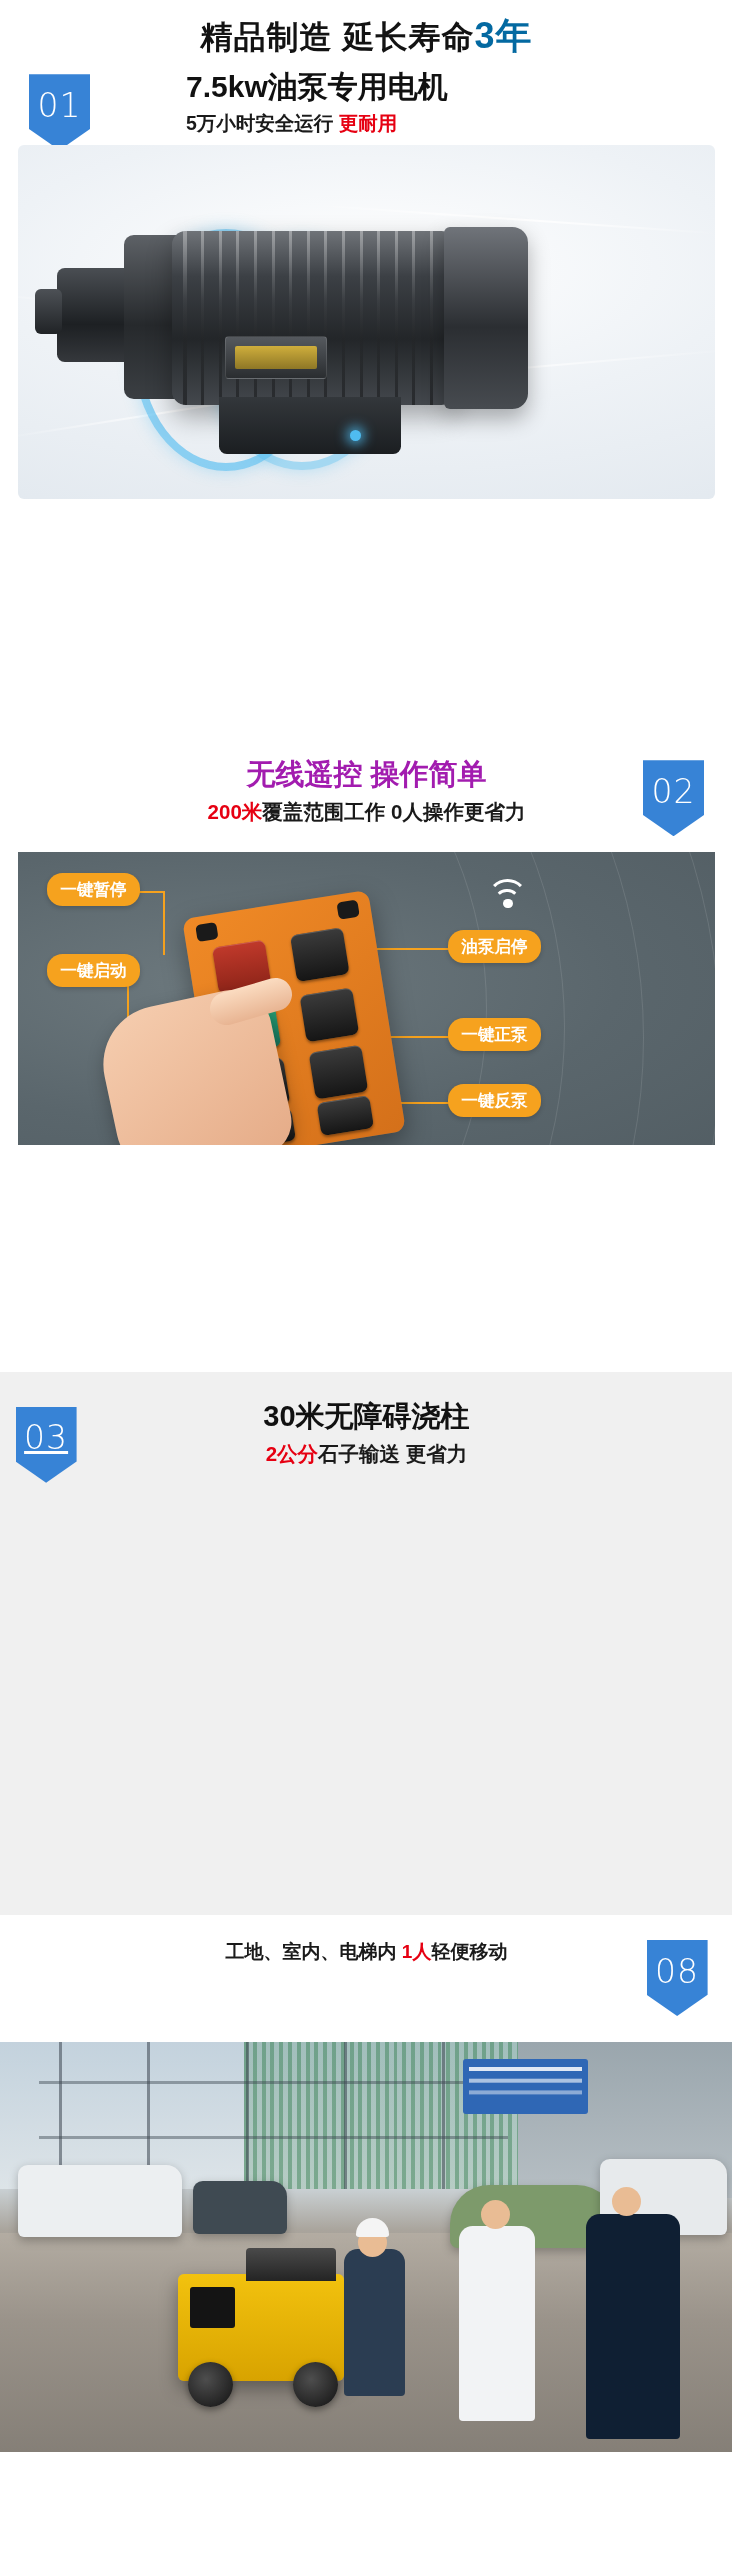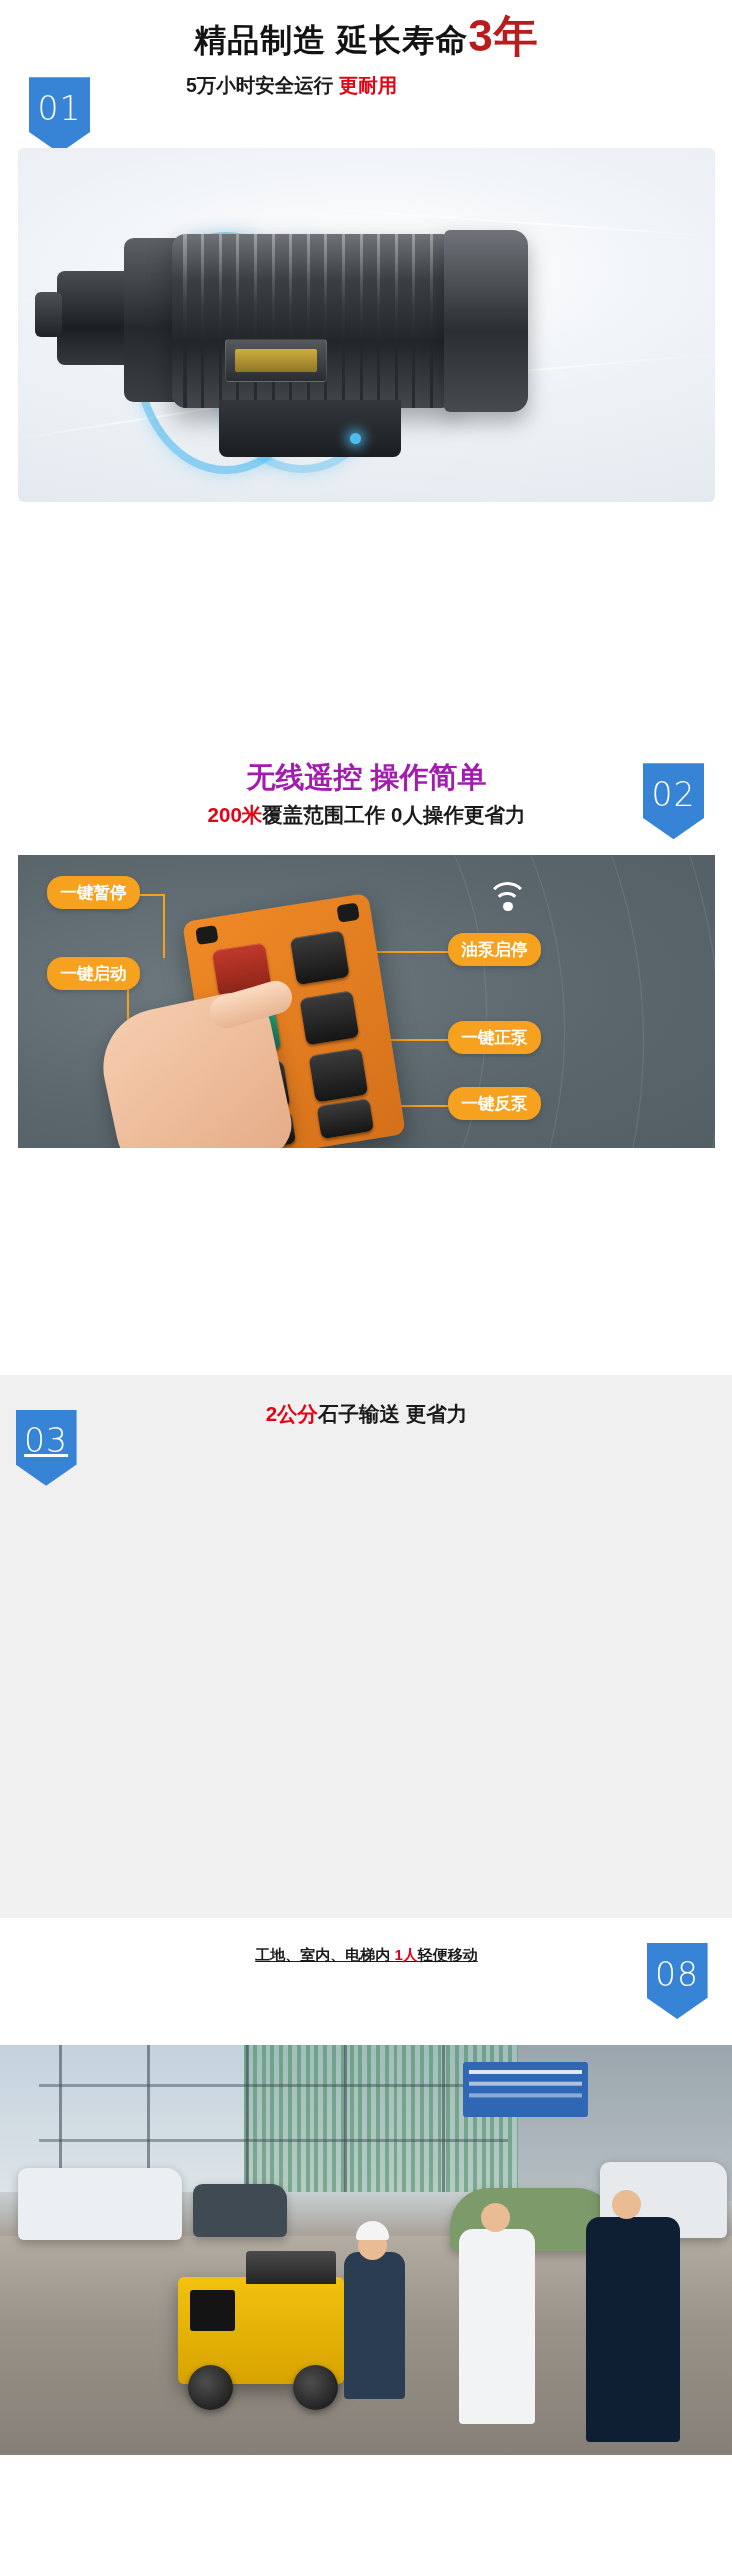--- a/index.html
+++ b/index.html
@@ -10,21 +10,21 @@
     color:#111;
   }
   .page { width:733px; height:2576px; position:relative; background:#ffffff; }
 
   
   .header { width:733px; padding-top:13.7px; text-align:center; background:#fff; }
   .head-title {
     font-size:32px; font-weight:bold; letter-spacing:1px; color:#131313;
     line-height:43px; white-space:nowrap;
   }
-  .head-title .accent { color:#b91c1c; font-size:44px; }
+  .head-title .accent { color:#0369a1; font-size:36px; }
   .head-ribbon-wrap { margin-top:6.8px; display:flex; justify-content:center; }
   .head-ribbon {
     background:#3783d6; color:#fff; font-size:16.6px; font-weight:bold;
     padding:4.9px 29px 5.9px 29px; line-height:21.5px;
     clip-path: polygon(15.6px 0, 100% 0, calc(100% - 15.6px) 100%, 0 100%);
     letter-spacing:0.5px; white-space:nowrap;
   }
   .badge {
     width:61px; height:76px; background:#3783d6; color:#fff;
     display:flex; align-items:flex-start; justify-content:center;
@@ -213,21 +213,21 @@
     position:absolute; left:21.5px; bottom:5.9px; width:88px; height:16.6px; background:#efeee9;
     border:1px solid #bdbab4; font-size:8.8px; color:#333; display:flex; align-items:center;
     justify-content:space-around; font-family:"DejaVu Sans Mono",monospace;
   }
 
   
   .block04 { position:relative; width:733px; height:625px; background:#fff; }
   .b4-head { position:relative; padding-top:21.5px; text-align:center; }
   .b4-badge { position:absolute; right:25.4px; top:25.4px; }
   .b4-title { font-size:29px; font-weight:bold; color:#111; line-height:43px; }
-  .b4-sub { font-size:15px; font-weight:bold; color:#1a1a1a; line-height:31px;text-decoration:underline; }
+  .b4-sub { font-size:19px; font-weight:bold; color:#1a1a1a; line-height:31px; }
   .b4-sub .red { color:#e60012; }
   .photo4 {
     position:absolute; left:0; top:127px; width:733px; height:410px; overflow:hidden;
     background:linear-gradient(180deg,#b9c9d6 0%, #cfd8dd 34%, #a9a49c 46%, #8d8881 100%);
   }
   .sky { position:absolute; left:0; top:0; width:733px; height:147px;
     background:linear-gradient(180deg,#c3d2dd,#dde4e8); }
   .scaffold { position:absolute; top:0; width:2.9px; background:rgba(60,70,80,.55); }
   .scaffold-h { position:absolute; height:2.9px; background:rgba(60,70,80,.45); }
   .green-net { position:absolute; left:244px; top:0; width:293px; height:147px;
@@ -267,20 +267,21 @@
   <div class="header">
     <div class="head-title">
       <span>精品制造 延长寿命</span><span class="accent">3年</span>
     </div>
   </div>
 
   <div class="block01">
     <div class="b1-head">
       <div class="badge b1-badge">01</div>
       <div class="b1-text">
+        <div class="b1-title">7.5kw油泵专用电机</div>
         <div class="b1-sub">
           <span>5万小时安全运行 </span><span class="red">更耐用</span>
         </div>
       </div>
     </div>
 
     <div class="photo1">
       <div class="p1-streak" style="left:-39px;top:147px;width:508px;transform:rotate(6deg);"></div>
       <div class="p1-streak" style="left:117px;top:256px;width:606px;transform:rotate(-5deg);"></div>
       <div class="p1-streak" style="left:-19.5px;top:293px;width:469px;transform:rotate(-9deg);"></div>
@@ -374,20 +375,21 @@
 
     </div>
   </div>
 
   <div class="block03">
     <div class="notch2"></div>
     <div class="wedge"></div>
 
     <div class="b3-head">
       <div class="badge b3-badge">03</div>
+      <div class="b3-title">30米无障碍浇柱</div>
       <div class="b3-sub">
         <span class="red">2公分</span><span>石子输送 更省力</span>
       </div>
     </div>
 
   </div>
 
   <div class="block04">
     <div class="b4-head">
       <div class="badge b4-badge">08</div>

